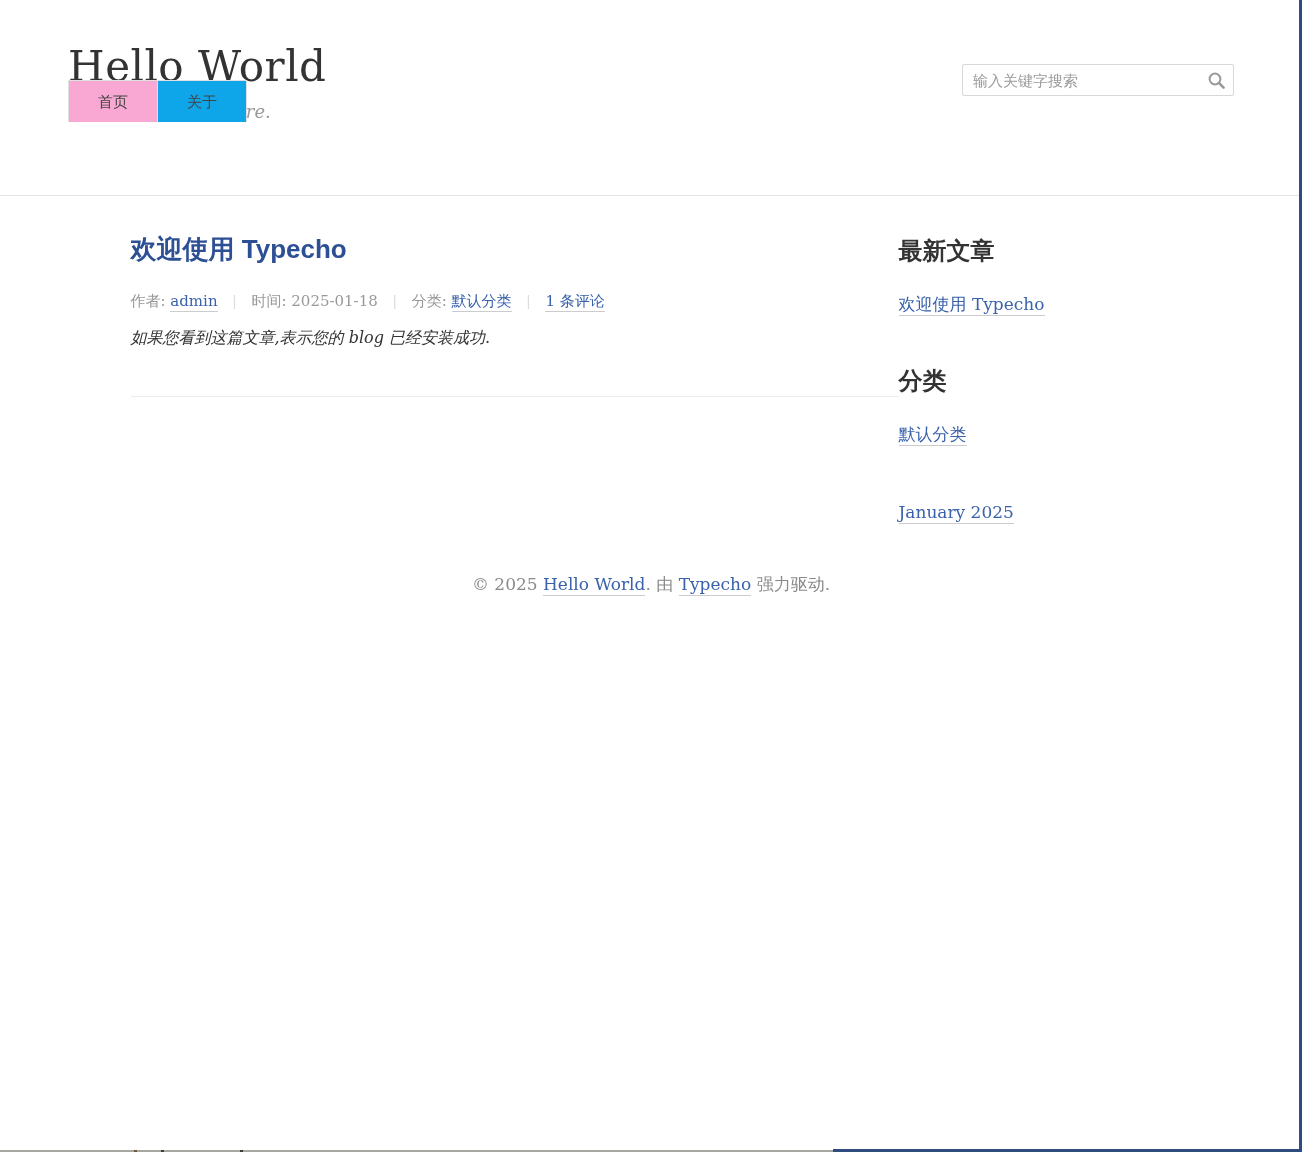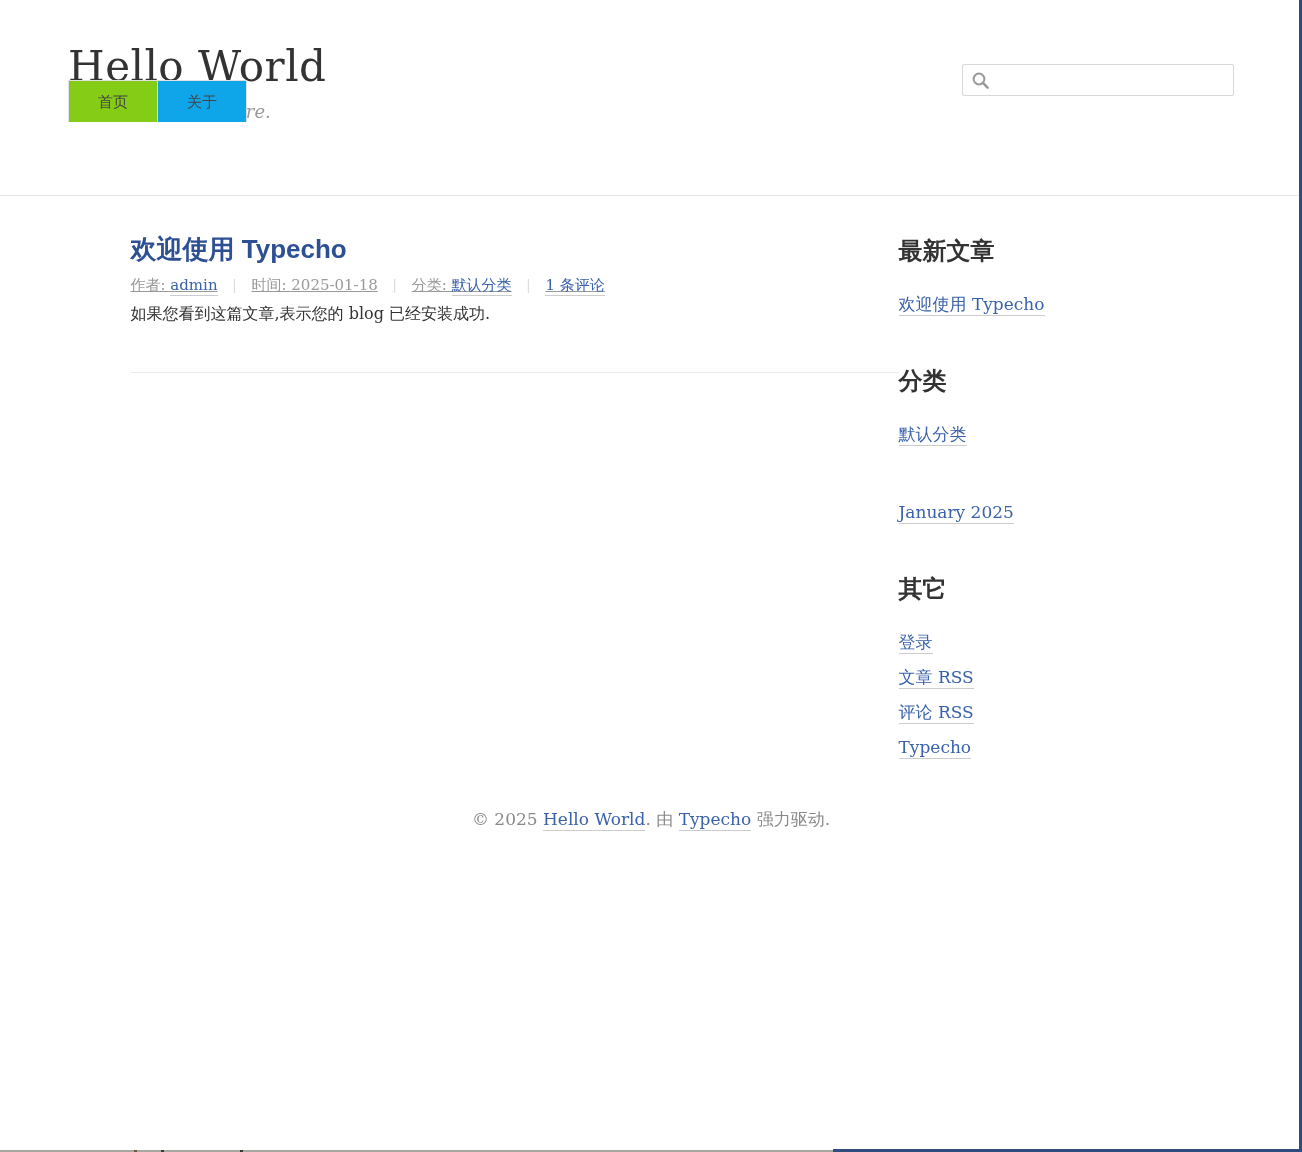--- a/index.html
+++ b/index.html
@@ -43,44 +43,43 @@
   }
   .main-nav { position: absolute; bottom: 0; left: 0; display: flex; }
   .nav-tab {
     display: block; height: 42px; line-height: 41px;
     padding: 0 29px;
     font-family: "Liberation Sans", sans-serif;
     font-size: 15px; color: #444; text-decoration: none;
     border: 1px solid #e0e0e0; border-bottom: none;
     background: #0ea5e9;
   }
-  .nav-tab.active { background: #84cc16; }
+  .nav-tab.active { background: #f9a8d4; }
   .nav-tab + .nav-tab { border-left: none; }
 
   
   .content-row { display: flex; justify-content: center; padding-top: 39px; }
   .col-main { width: 768px; }
   .col-side { width: 273px; }
 
   .post-title {
     font-family: "Liberation Sans", sans-serif;
     font-size: 26px; font-weight: bold; line-height: 1.1;
   }
   .post-title a { color: #2d4f94; text-decoration: none; }
   .post-meta {
-    margin-top: 12px; font-size: 15px; color: #999;
+    margin-top: 28px; font-size: 15px; color: #999;
     font-family: "DejaVu Serif", serif;
-    text-decoration: underline;
   }
   .post-meta .sep { color: #ddd; margin: 0 15px; font-family: "Liberation Sans", sans-serif; }
   a.lnk {
     color: #3a62ab; text-decoration: none;
     border-bottom: 1px solid #ccc; padding-bottom: 1px;
   }
-  .post-body { margin-top: 7px; font-size: 16px; color: #333; line-height: 1.5; }
+  .post-body { margin-top: 15px; font-size: 16px; color: #333; line-height: 1.5; font-style: italic; }
   .post-rule { border: 0; border-top: 1px solid #ebebeb; margin-top: 46px; }
 
   
   .widget { margin-bottom: 43px; }
   .widget h3 {
     font-family: "Liberation Sans", sans-serif;
     font-size: 24px; font-weight: bold; color: #333;
     margin-bottom: 20px;
   }
   .widget ul { list-style: none; }
@@ -108,20 +107,21 @@
 </style>
 </head>
 <body>
 
 <div class="header-outer">
   <div class="container">
     <h1 class="site-title">Hello World</h1>
     <p class="site-desc">Your description here.</p>
 
     <div class="search-box">
+      <input type="text" placeholder="输入关键字搜索" style="">
       <button class="search-btn">
         <span style="display:flex;">
           <svg width="19" height="19" viewBox="0 0 19 19">
             <circle cx="8" cy="8" r="5.4" fill="none" stroke="#9a9a9a" stroke-width="2"></circle>
             <line x1="12.2" y1="12.2" x2="16.6" y2="16.6" stroke="#9a9a9a" stroke-width="2.6" stroke-linecap="round"></line>
           </svg>
         </span>
       </button>
     </div>
 
@@ -169,37 +169,20 @@
     </section>
 
     <section class="widget">
       <ul>
         <li>
           <a href="#" class="lnk">January 2025</a>
         </li>
       </ul>
     </section>
 
-    <section class="widget">
-      <h3>其它</h3>
-      <ul>
-        <li>
-          <a href="#" class="lnk">登录</a>
-        </li>
-        <li>
-          <a href="#" class="lnk">文章 RSS</a>
-        </li>
-        <li>
-          <a href="#" class="lnk">评论 RSS</a>
-        </li>
-        <li>
-          <a href="#" class="lnk">Typecho</a>
-        </li>
-      </ul>
-    </section>
 
   </aside>
 </div>
 
 <footer class="site-footer">
   <span>© 2025 </span><a href="#" class="lnk">Hello World</a><span>. 由 </span><a href="#" class="lnk">Typecho</a><span> 强力驱动.</span>
 </footer>
 
 <div class="win-border-right"></div>
 <div class="bottom-strip">

